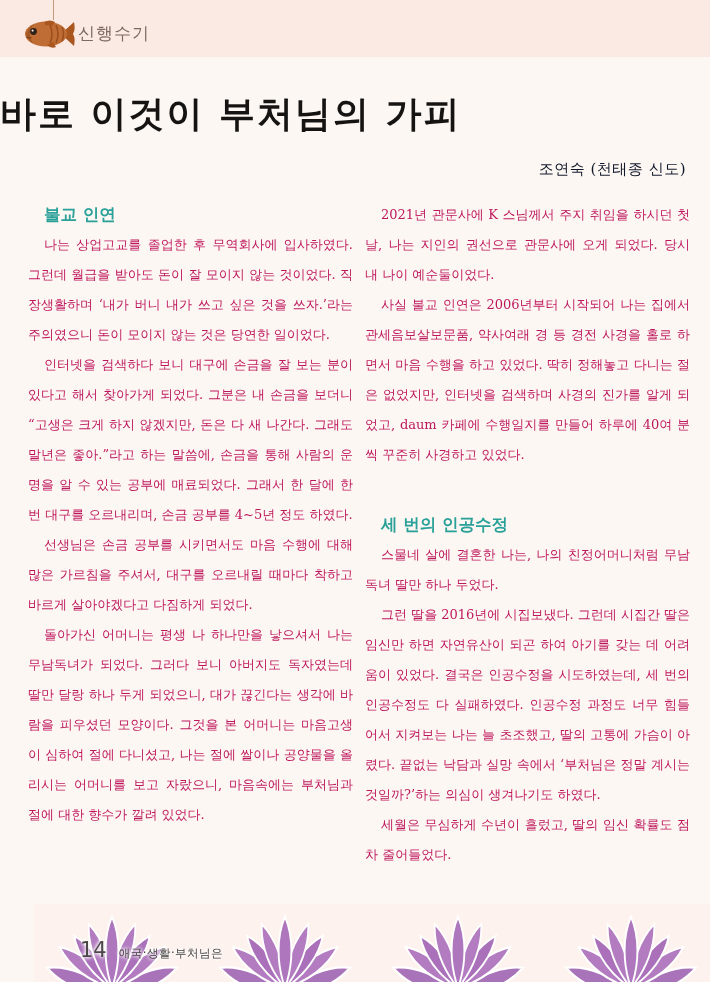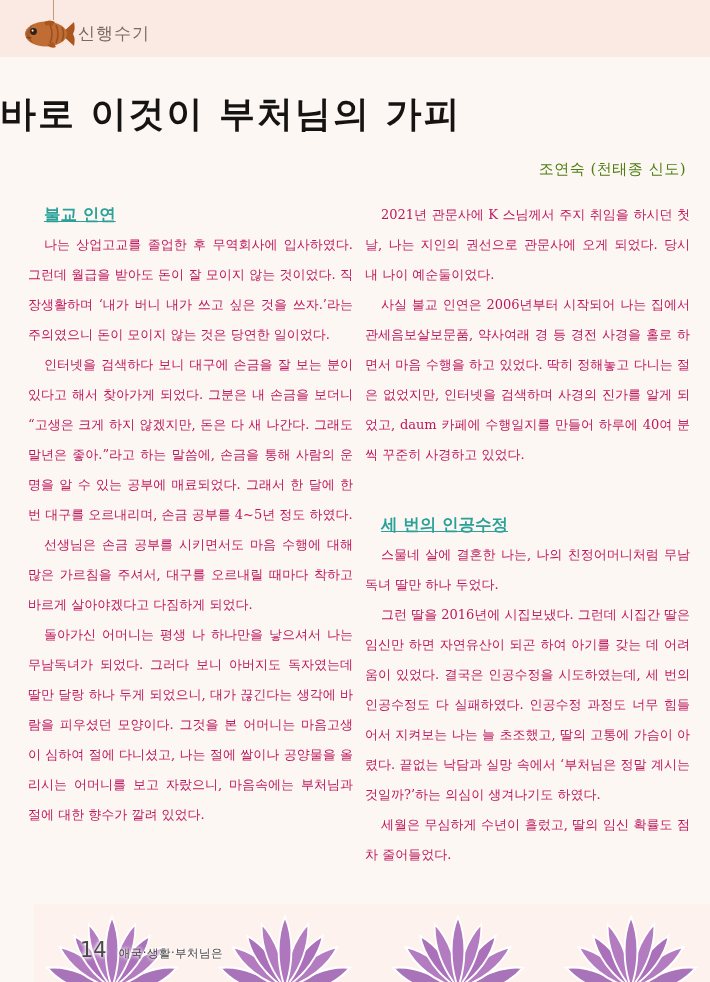--- a/index.html
+++ b/index.html
@@ -26,36 +26,36 @@
   }
   
   .article-title {
     position:absolute; left:0; top:74px; width:691px;
     text-align:left; font-size:36px; font-weight:700; color:#161412;
     letter-spacing:2px;
     margin-top:16px;
   }
   .byline {
     position:absolute; right:24px; top:160px;
-    font-size:15px; color:#4d7c0f; letter-spacing:0.5px;
+    font-size:15px; color:#0f172a; letter-spacing:0.5px;
   }
   
   .columns {
     position:absolute; left:28px; top:200px; width:662px; height:706px;
     display:flex; gap:12px; overflow:hidden;
   }
   .col { flex:1 1 0; overflow:hidden; }
   .col p {
     font-size:13px; line-height:30px; color:#be185d;
     text-align:justify; word-break:break-all; text-indent:16px;
   }
   .section-heading {
     font-family:"DejaVu Sans","Liberation Sans",sans-serif;
     font-size:16.5px; font-weight:700; color:#2aa198;
-    line-height:30px; padding-left:16px;text-decoration:underline;
+    line-height:30px; padding-left:16px;
   }
   .gap-above { margin-top:40px; }
   
   .footer {
     position:absolute; left:0; bottom:0; width:710px; height:78px;margin-left:34px;
   }
   .lotus-band { position:absolute; left:0; bottom:0; }
   .folio {
     position:absolute; left:46px; top:34px; display:flex; align-items:baseline;
     text-shadow:0 0 3px #fff,0 0 4px #fff,0 0 5px #fff;

